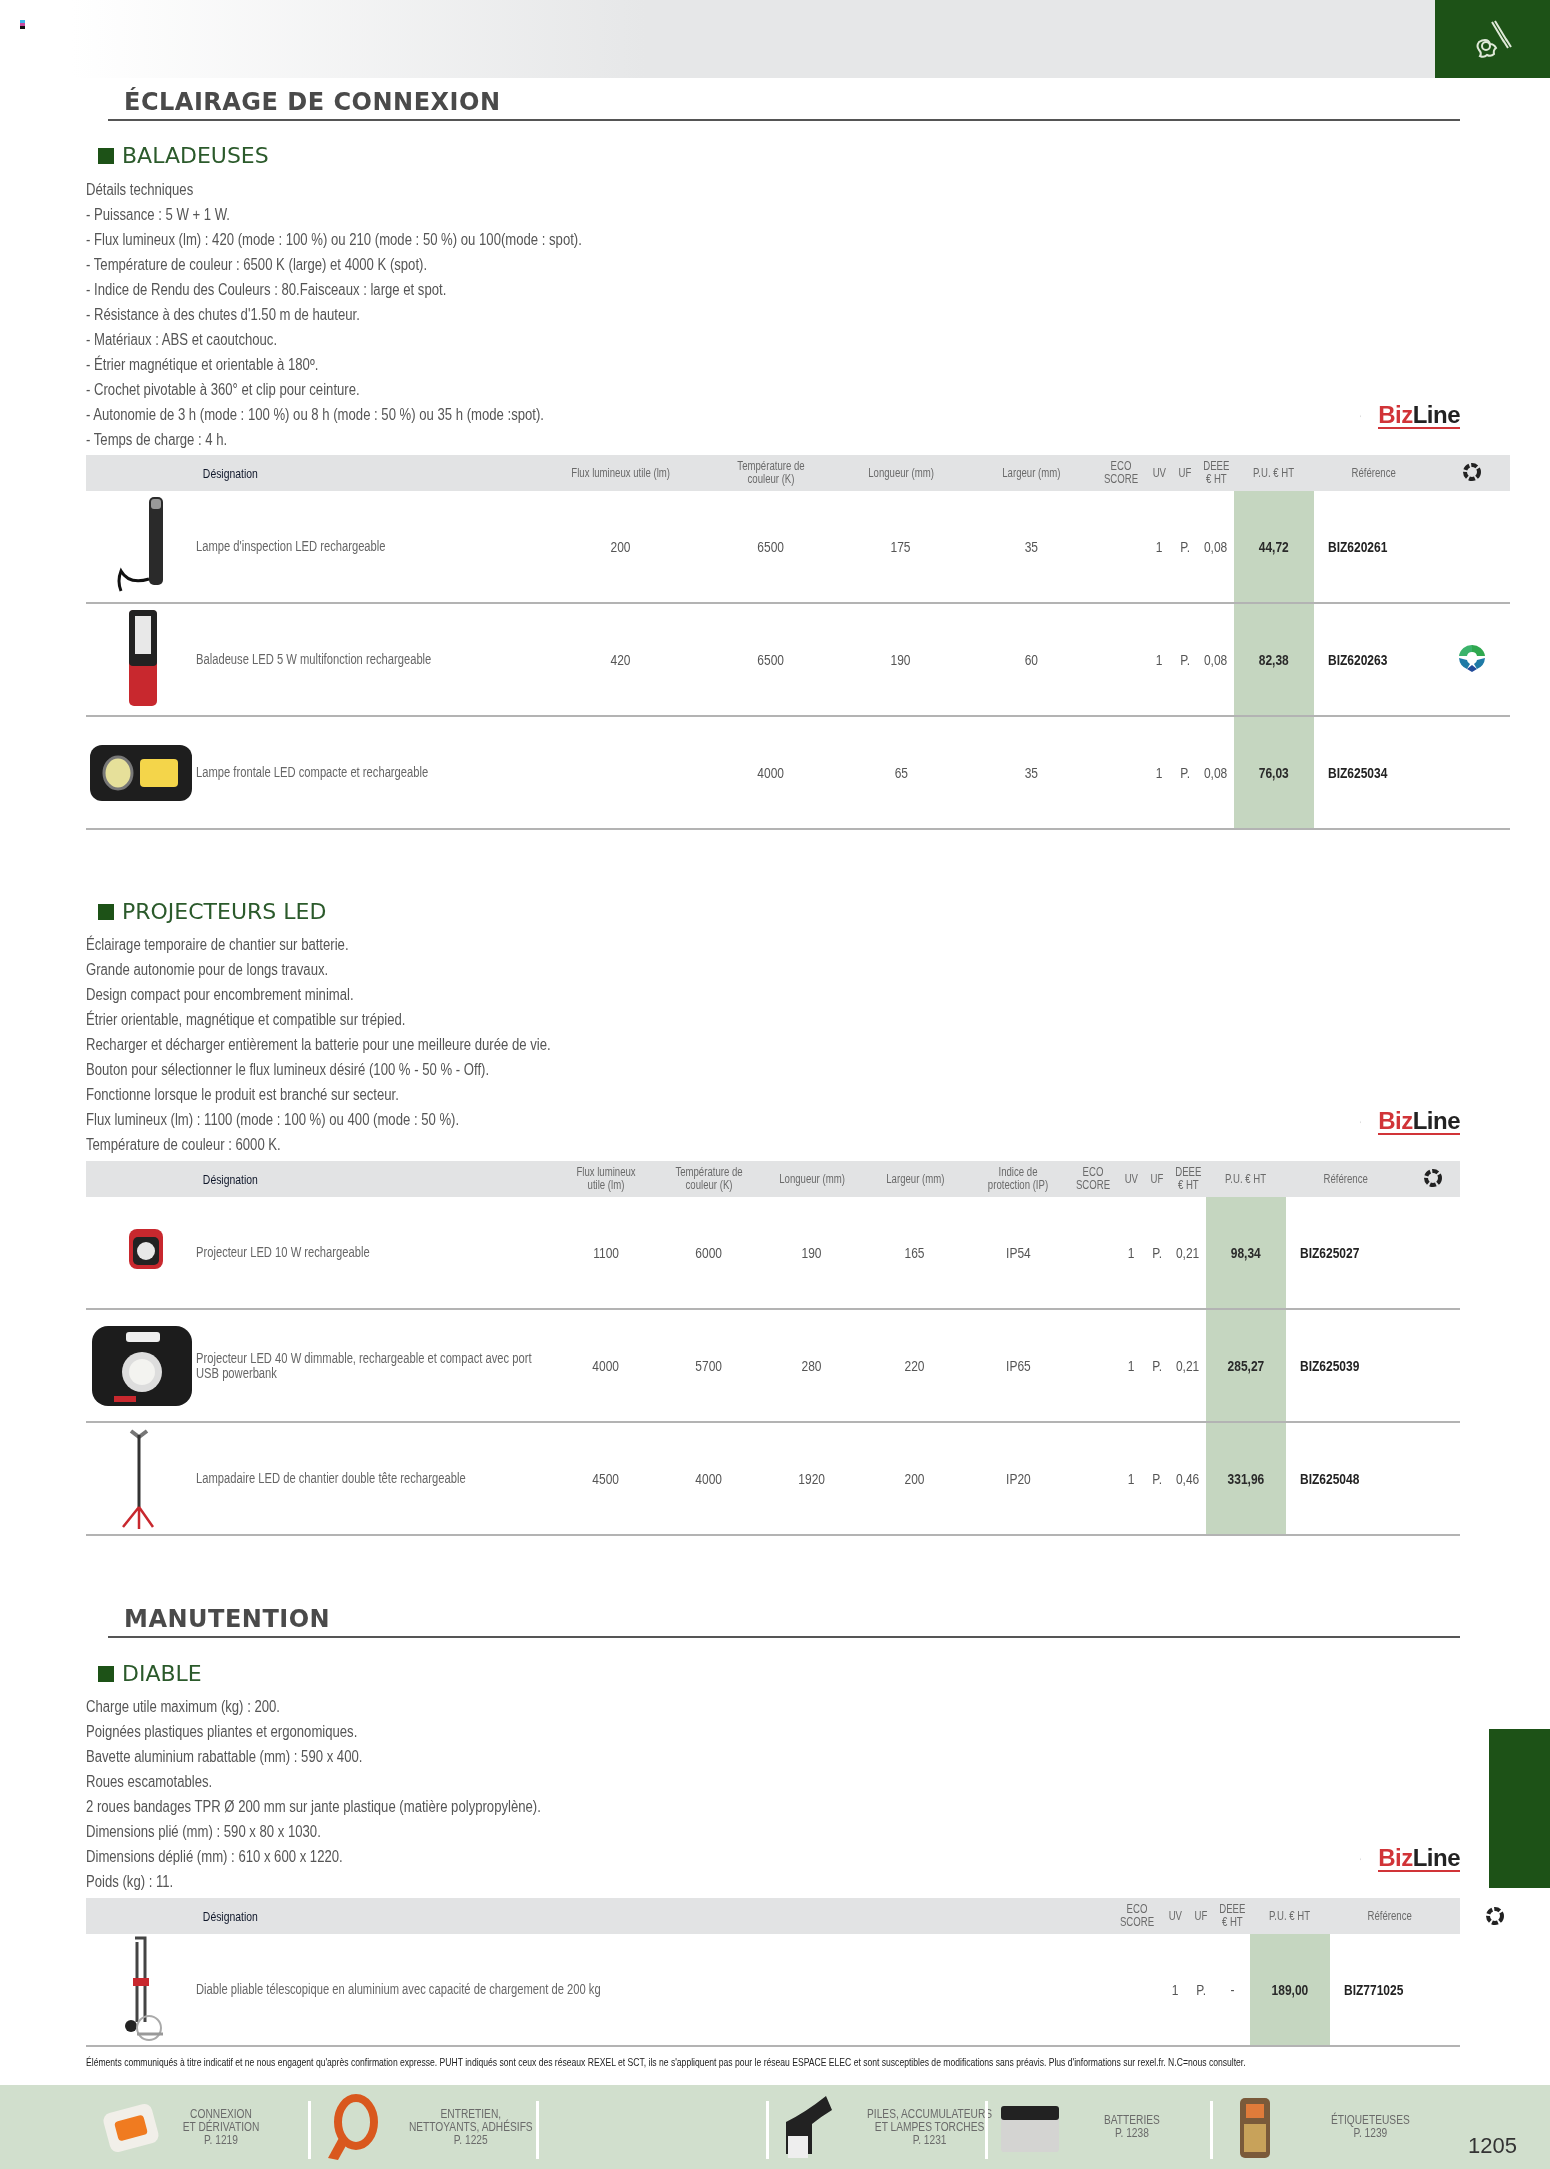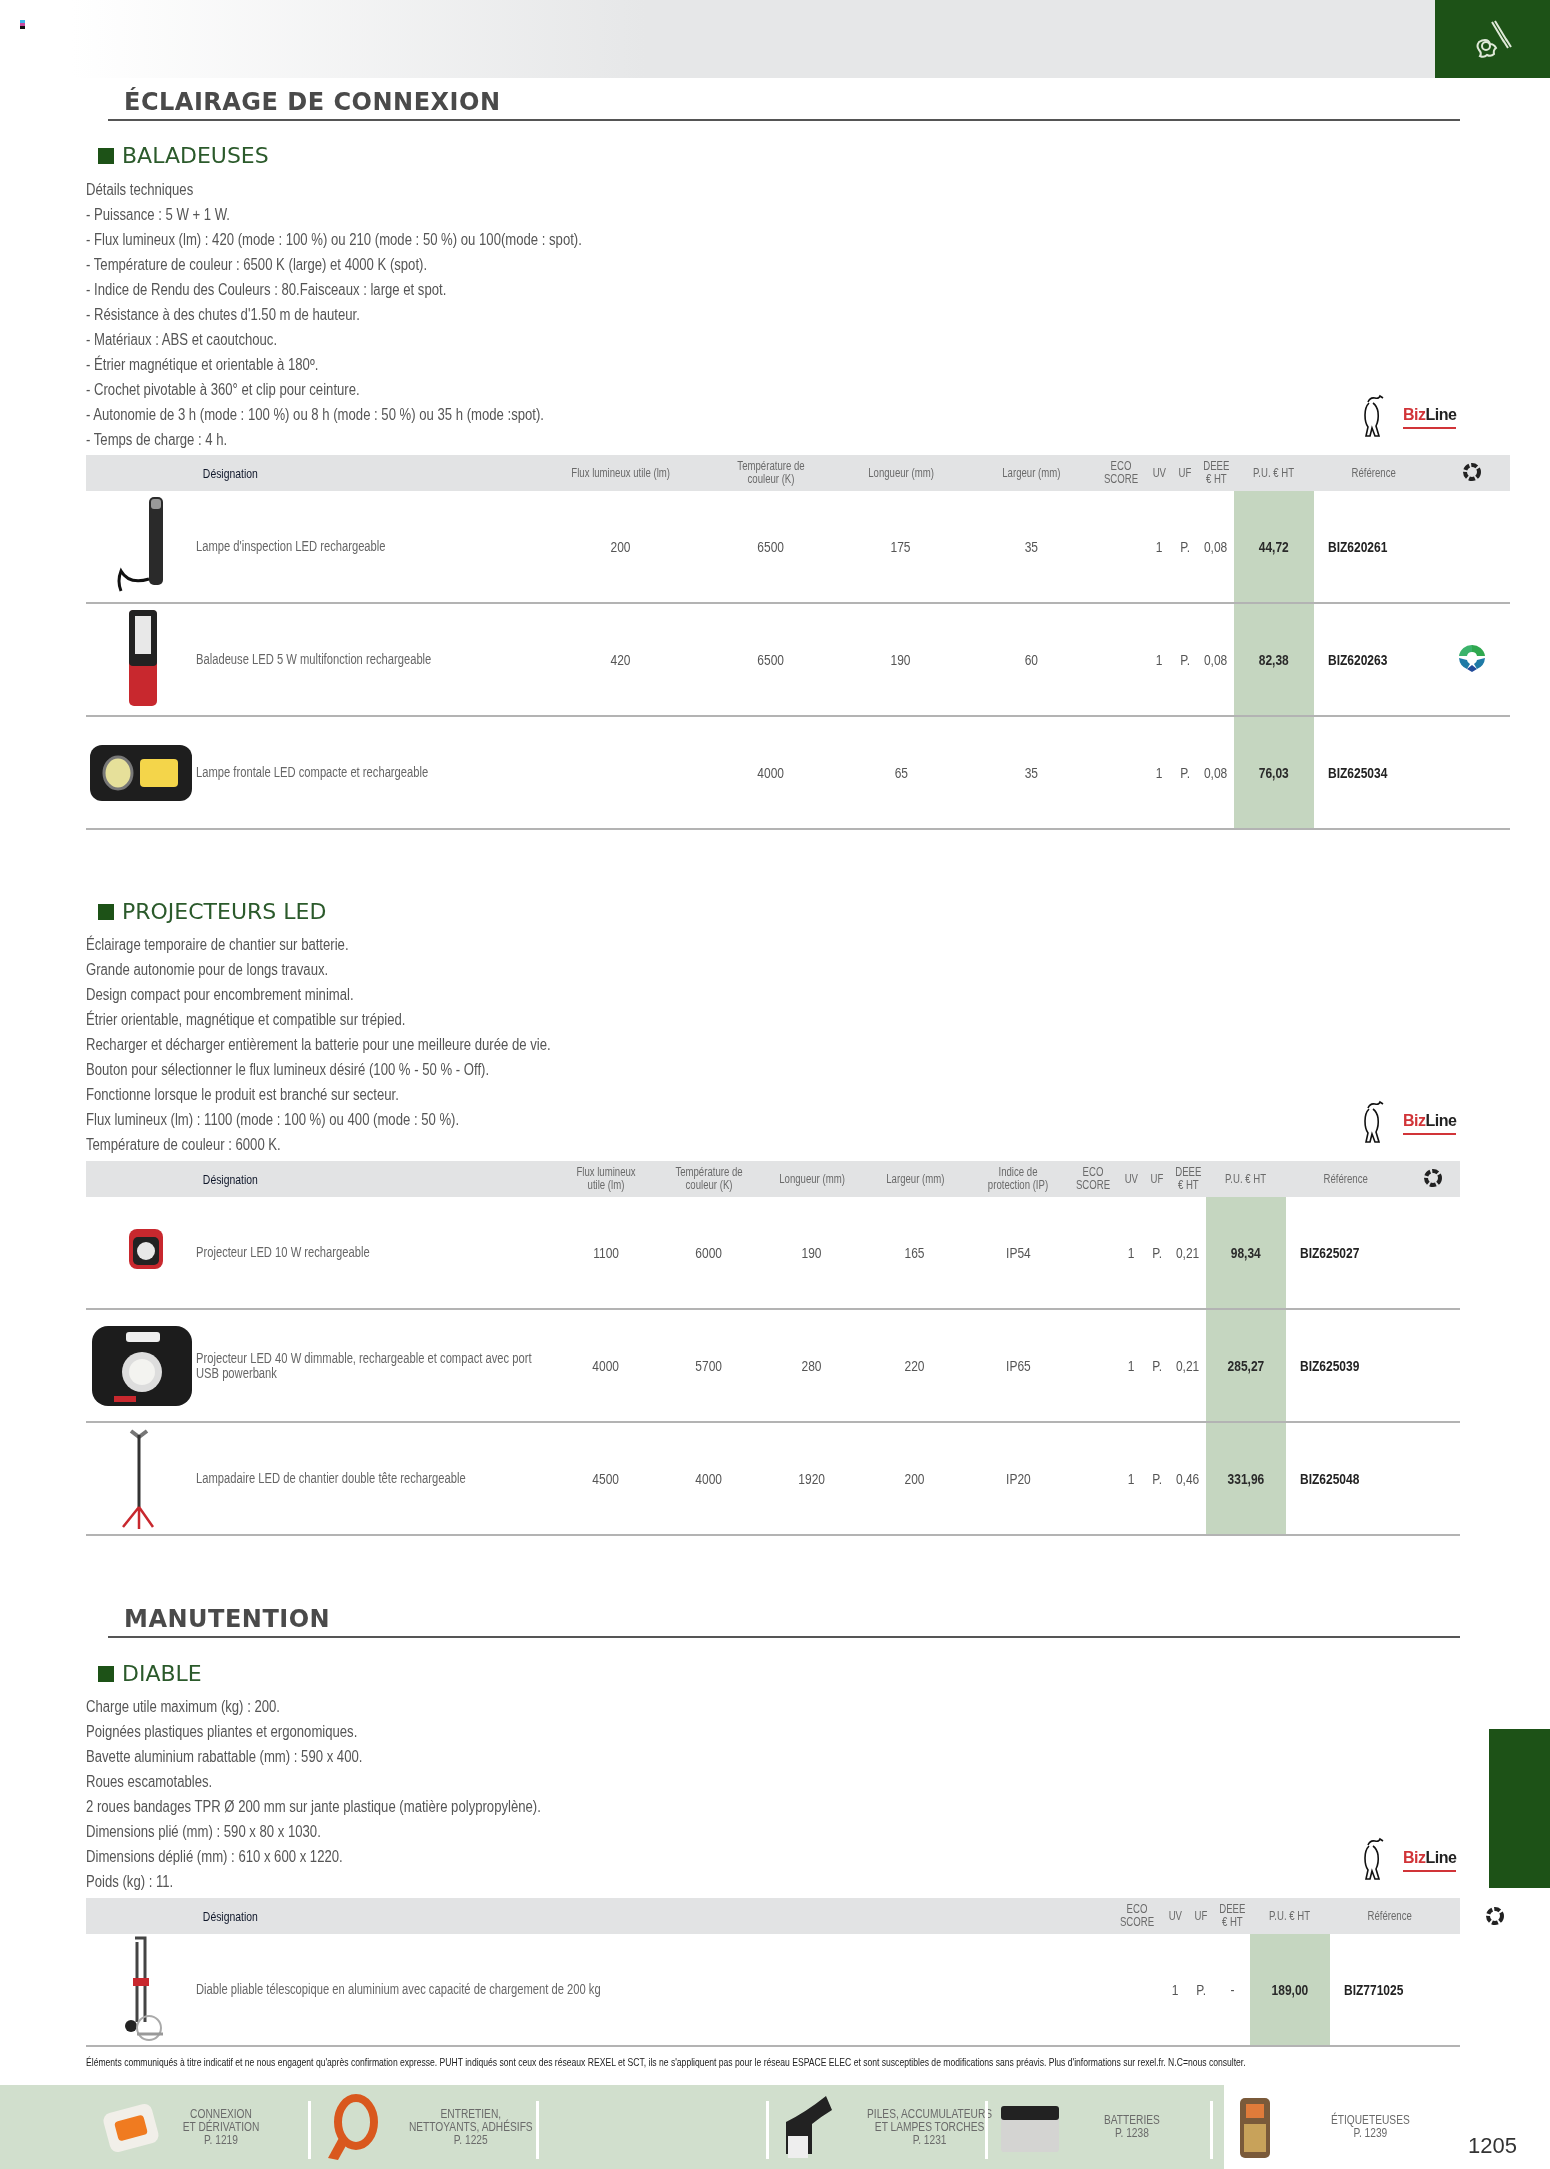--- a/index.html
+++ b/index.html
@@ -18,21 +18,21 @@
   .section-rule { position: absolute; left: 108px; width: 1352px; height: 2px; background: #555; }
 
   .sub-title { position: absolute; left: 98px; display: flex; align-items: center; gap: 8px;
     font-family: "DejaVu Sans", sans-serif; font-size: 22px; color: #2b5a2b; }
   .sub-title .sq { width: 16px; height: 16px; background: #1d5217; display: inline-block; }
 
   .desc { position: absolute; left: 86px; font-family: "Liberation Sans", sans-serif; font-size: 16px;
     line-height: 25px; color: #555; transform: scaleX(0.82); transform-origin: left top; white-space: nowrap; }
 
   .bizline { position: absolute; left: 1360px; width: 100px; height: 46px; display: flex; align-items: center; }
-  .bizline .word { font-family: "Liberation Sans", sans-serif; font-weight: bold; font-size: 16px; letter-spacing: -0.5px;
+  .bizline .word { font-family: "Liberation Sans", sans-serif; font-weight: bold; font-size: 24px; letter-spacing: -0.5px;
     border-bottom: 2px solid #d13438; line-height: 24px; margin-left: 17px; }
   .bizline .biz { color: #d13438; }
   .bizline .line { color: #222; }
 
   table.prod { position: absolute; left: 86px; width: 1374px; border-collapse: collapse; table-layout: fixed;
     font-family: "Liberation Sans", sans-serif; }
   table.prod thead th { background: #e2e3e4; height: 36px; font-weight: normal; font-size: 12px; color: #6a6a6a;
     line-height: 13px; text-align: center; padding: 0 2px; }
   table.prod thead th.des { text-align: left; color: #0f172a; font-size: 13px; padding-left: 0; }
   table.prod tbody td { height: 112px; border-bottom: 2px solid #b3b3b3; font-size: 15px; color: #555;
@@ -41,21 +41,21 @@
   table.prod tbody td.des { text-align: left; font-size: 14px; color: #666; padding-right: 10px; line-height: 15px; }
   table.prod th.pu, table.prod td.pu { background: #c5d6c0; }
   table.prod thead th.pu { background: #e2e3e4; }
   table.prod td.pu { color: #2a2a2a; font-weight: bold; font-size: 15px; }
   table.prod td.ref { font-weight: bold; color: #222; text-align: left; padding-left: 14px; font-size: 15px; }
   .cond { display: inline-block; transform: scaleX(0.8); }
 
   .disclaimer { position: absolute; left: 86px; top: 2056px; font-size: 11px; color: #222; white-space: nowrap;
     transform: scaleX(0.78); transform-origin: left top; font-family: "Liberation Sans", sans-serif; }
 
-  .footer-band { position: absolute; left: 0; top: 2085px; width: 1224px; height: 84px; background: #d1dfcd; }
+  .footer-band { position: absolute; left: 0; top: 2085px; width: 1550px; height: 84px; background: #d1dfcd; }
   .footer-item { position: absolute; top: 0; height: 84px; display: flex; align-items: center; }
   .footer-item .fimg { width: 70px; height: 70px; border-radius: 6px; }
   .footer-item .flabel { font-size: 12px; color: #6a6a6a; text-align: center; line-height: 13px; margin-left: 10px;
     transform: scaleX(0.85); }
   .footer-sep { position: absolute; top: 16px; width: 3px; height: 58px; background: #ffffff; }
   .page-num { position: absolute; left: 1468px; top: 2133px; font-size: 22px; color: #333; font-family: "Liberation Sans", sans-serif; }
 
   .side-tab { position: absolute; left: 1489px; top: 1729px; width: 61px; height: 159px; background: #1d5217; }
 </style>
 </head>

